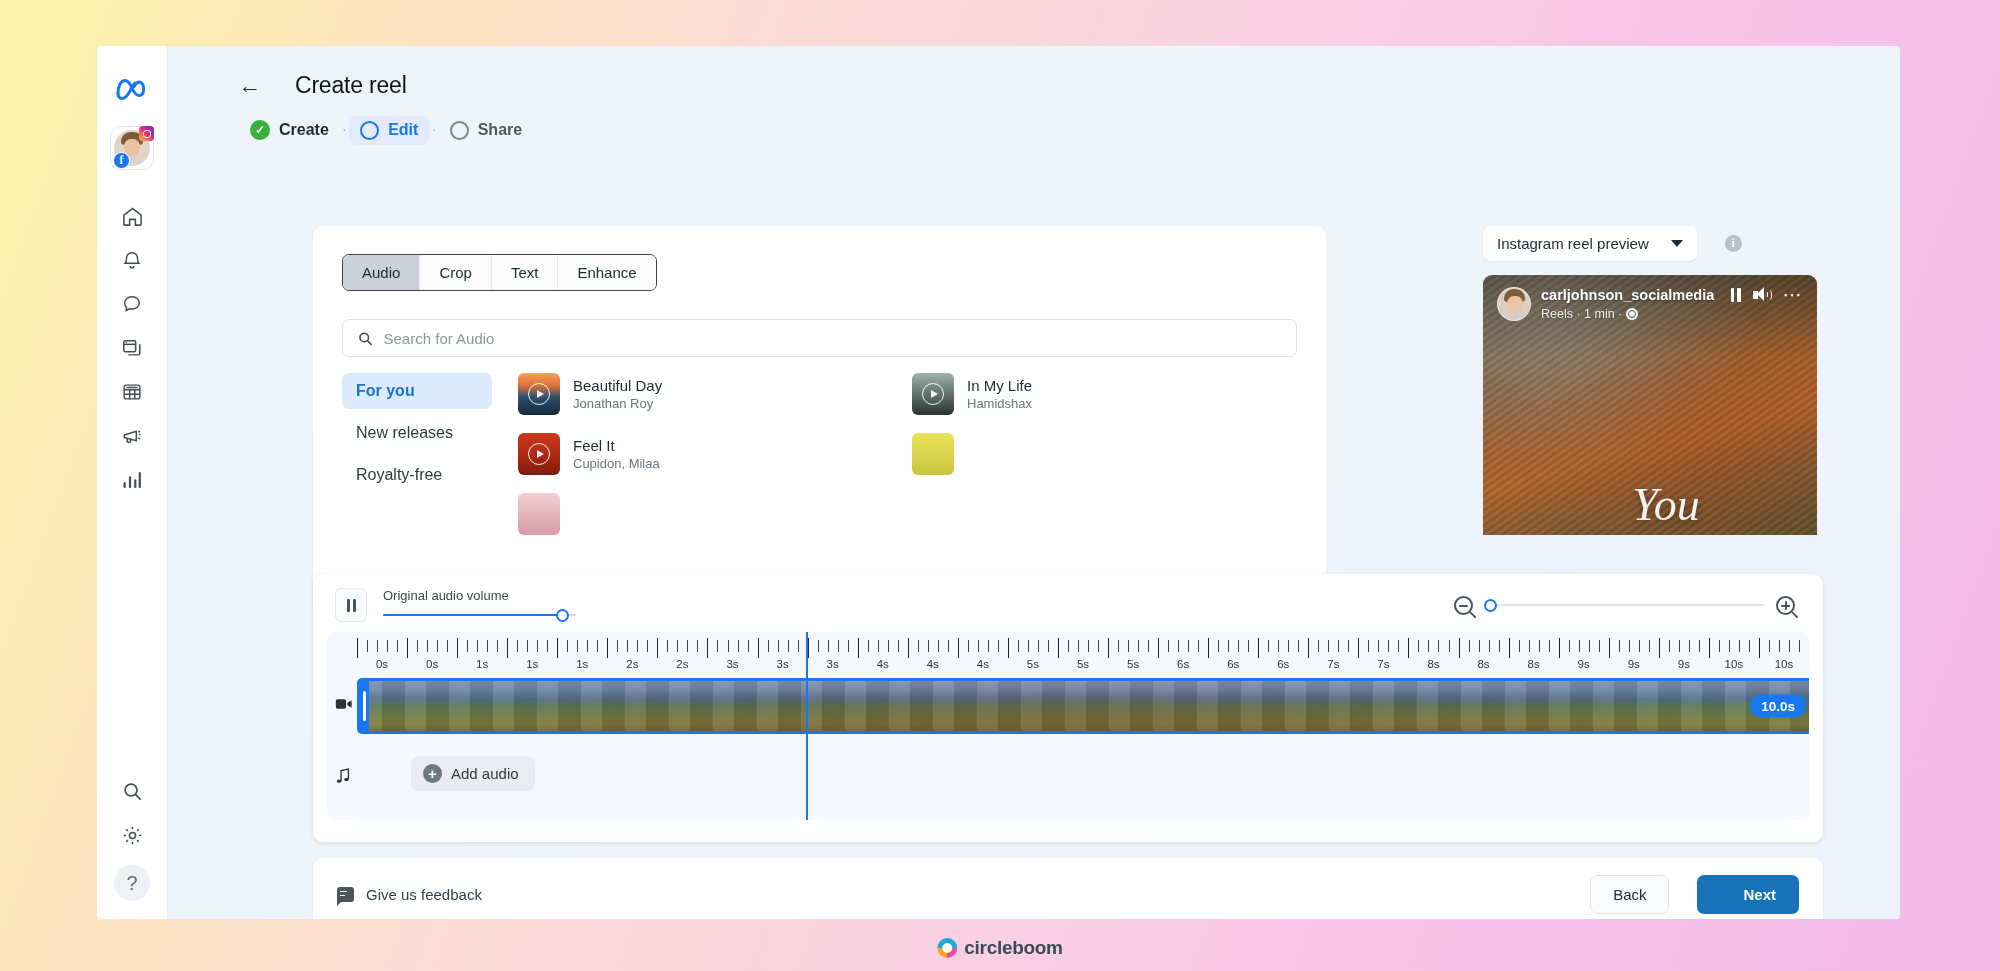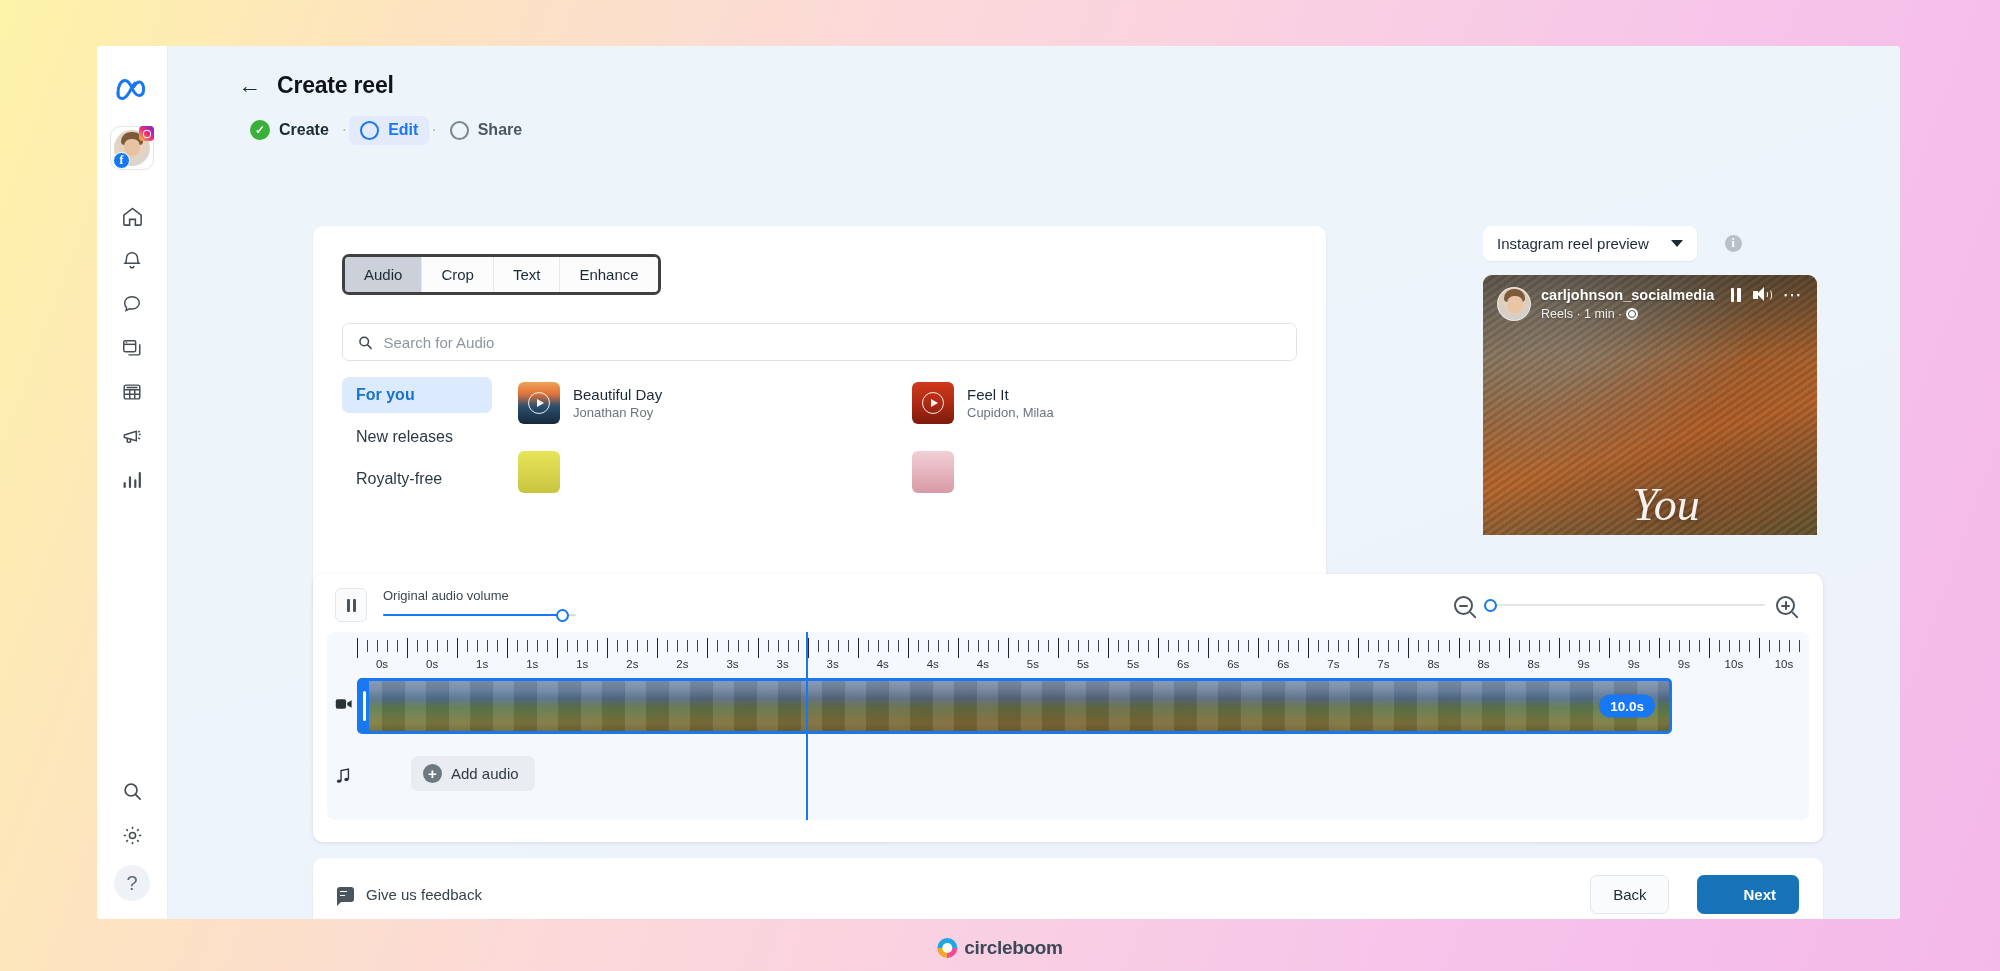--- a/index.html
+++ b/index.html
@@ -82,21 +82,21 @@
     flex: 1 1 auto; height:100%;
     background: linear-gradient(160deg,#eef5fa 0%, #edf4fa 40%, #eef2fb 100%);
     position: relative;
     overflow: hidden;
   }
 
   
   #page-header { padding: 26px 0 0 70px; }
   .title-row { display:flex; align-items:center; gap:16px; }
   .back-arrow { font-size:23px; color:#1c2b33; cursor:pointer; line-height:1; }
-  #page-title { font-size:23px; font-weight:bold; color:#101418; letter-spacing:-0.2px; }
+  #page-title { font-size:23px; font-weight:normal; color:#101418; letter-spacing:-0.2px;margin-left:18px; }
 
   .steps { display:flex; align-items:center; gap:0px; margin-top:16px; margin-left:1px; }
   .step { display:flex; align-items:center; gap:9px; padding:5px 11px; border-radius:7px; cursor:pointer; }
   .step-label { font-size:16px; font-weight:bold; color:#4c585f; }
   .step.done .step-label { color:#1c2b33; }
   .step.active { background:#e2eafb; }
   .step.active .step-label { color:#1877f2; }
   .step-dot-done {
     width:20px;height:20px;border-radius:50%;background:#38b03a;
     display:flex;align-items:center;justify-content:center;color:#fff;font-size:12px;font-weight:bold;
@@ -106,21 +106,21 @@
   .step-sep { color:#a9b2b8; font-size:16px; padding:0 2px; }
 
   
   #editor-card {
     position:absolute; left:145px; top:180px;
     width: 1013px; height: 385px;
     background:#fff; border-radius:10px;
     box-shadow: 0 1px 3px rgba(16,24,40,.07);
     overflow:hidden;
   }
-  .tabs { display:flex; margin:28px 0 0 29px; border-radius:7px; overflow:hidden; border:3px solid #404040; width:fit-content; }
+  .tabs { display:flex; margin:28px 0 0 29px; border-radius:7px; overflow:hidden; border:1px solid #404040; width:fit-content; }
   .tab { padding:9px 19px; font-size:15px; color:#1c2b33; background:#fcfcfd; cursor:pointer; border-right:1px solid #e7e9ec; }
   .tab:last-child { border-right:none; }
   .tab.active { background:#ccd0d9; font-weight:normal; }
 
   .search-wrap {
     margin: 28px 0 0 29px; width: 955px; height:38px;
     border:1px solid #dfe3e8; border-radius:7px;
     display:flex; align-items:center; gap:10px; padding:0 14px;
     background:#fff;
   }
@@ -454,20 +454,29 @@
         </div>
 
         <div class="tracks">
           <div class="track">
             <div class="thumb th-beautiful">
                 <div class="play"></div>
               </div>
             <div class="tmeta">
               <div class="tname">Beautiful Day</div>
               <div class="tartist">Jonathan Roy</div>
+            </div>
+          </div>
+          <div class="track">
+            <div class="thumb th-inmylife">
+                <div class="play"></div>
+              </div>
+            <div class="tmeta">
+              <div class="tname">In My Life</div>
+              <div class="tartist">Hamidshax</div>
             </div>
           </div>
           <div class="track">
             <div class="thumb th-feelit">
                 <div class="play"></div>
               </div>
             <div class="tmeta">
               <div class="tname">Feel It</div>
               <div class="tartist">Cupidon, Milaa</div>
             </div>
@@ -729,21 +738,21 @@
             <div class="tick min" style="left: 1441.99px;"></div>
           </div>
 
         <div class="video-row">
           <div class="row-icon">
             <svg width="19" height="15" viewBox="0 0 24 18" fill="#2b3238">
                 <rect x="1" y="3" width="13" height="12" rx="2.4"></rect>
                 <path d="M15.5 7.5 21 4.2v9.6l-5.5-3.3z"></path>
               </svg>
           </div>
-          <div class="clip" id="video-clip" style="width: 1315px;">
+          <div class="clip" id="video-clip" style="width: 1466px;">
             <div class="handle l">
                 <i></i>
               </div>
 
             <div class="dur-badge">10.0s</div>
           </div>
         </div>
 
         <div class="audio-row">
           <div class="row-icon">

